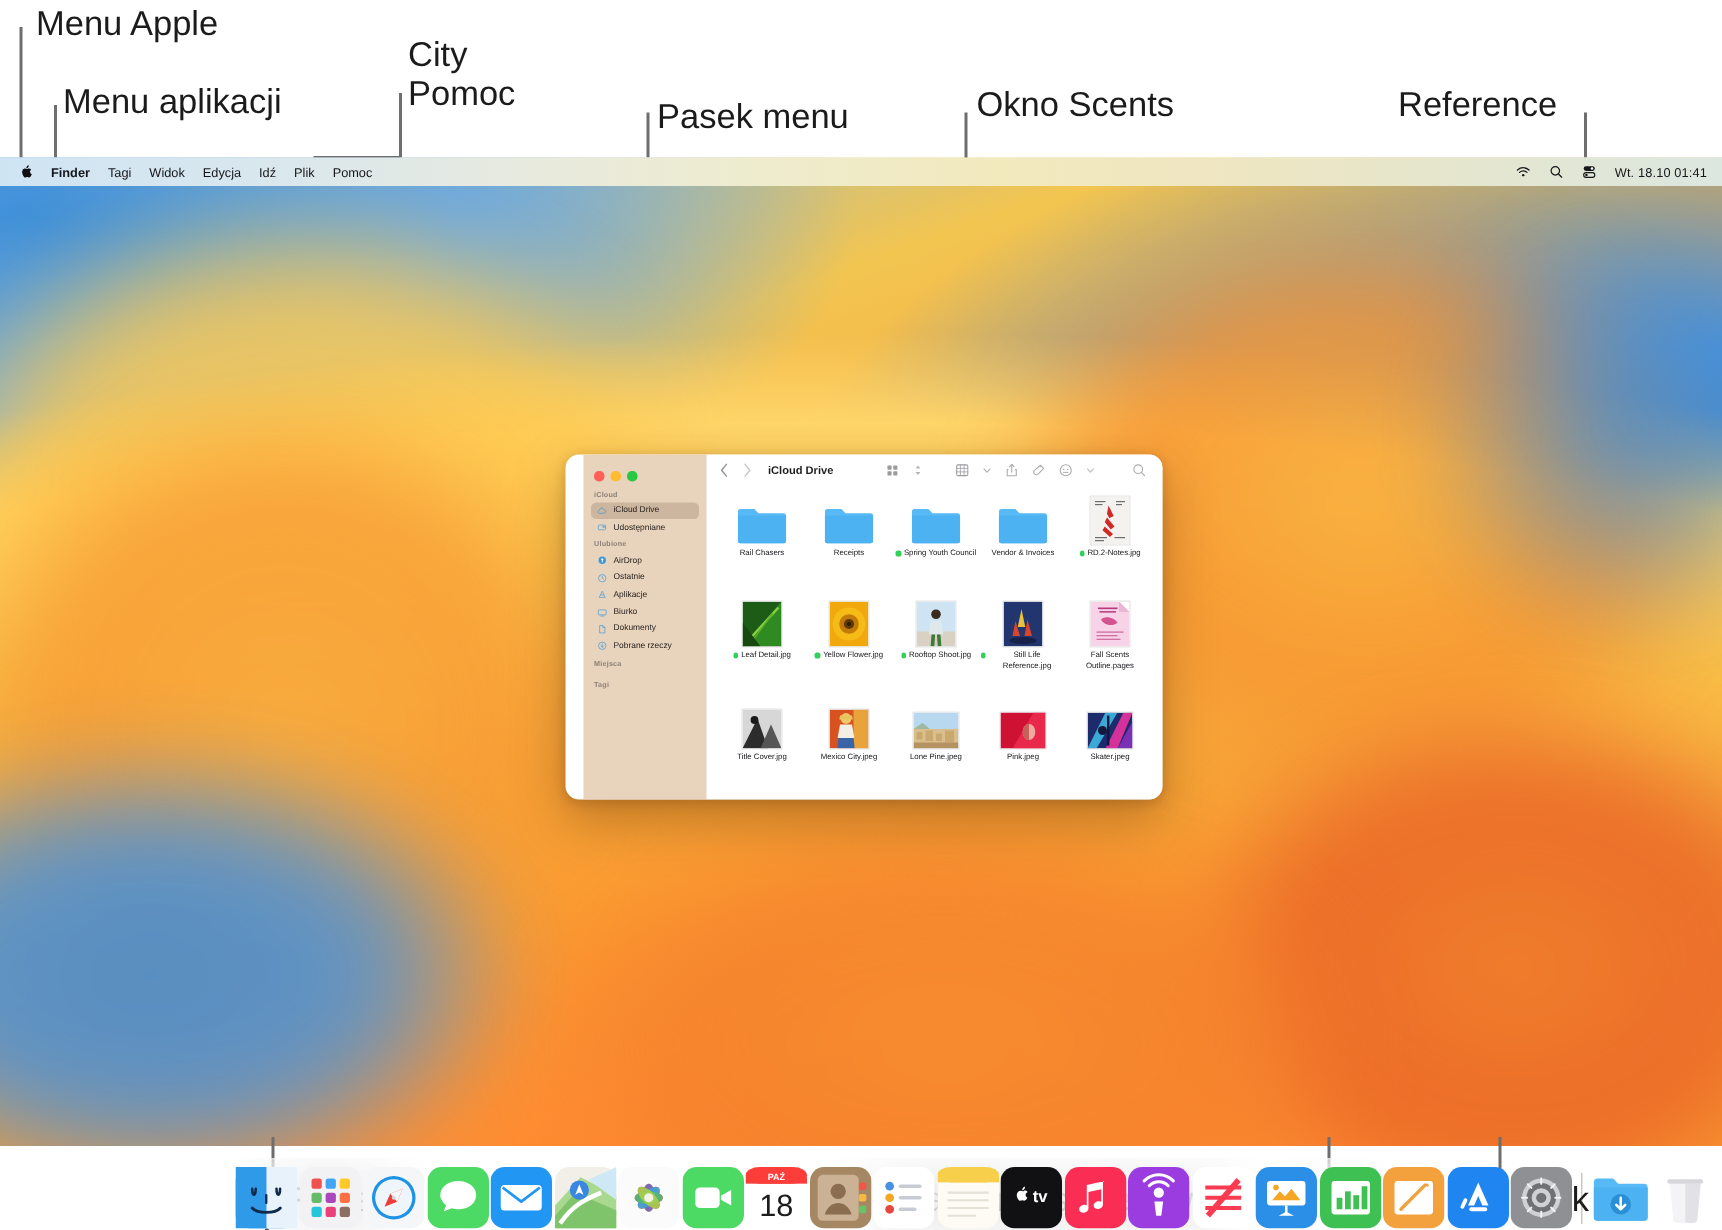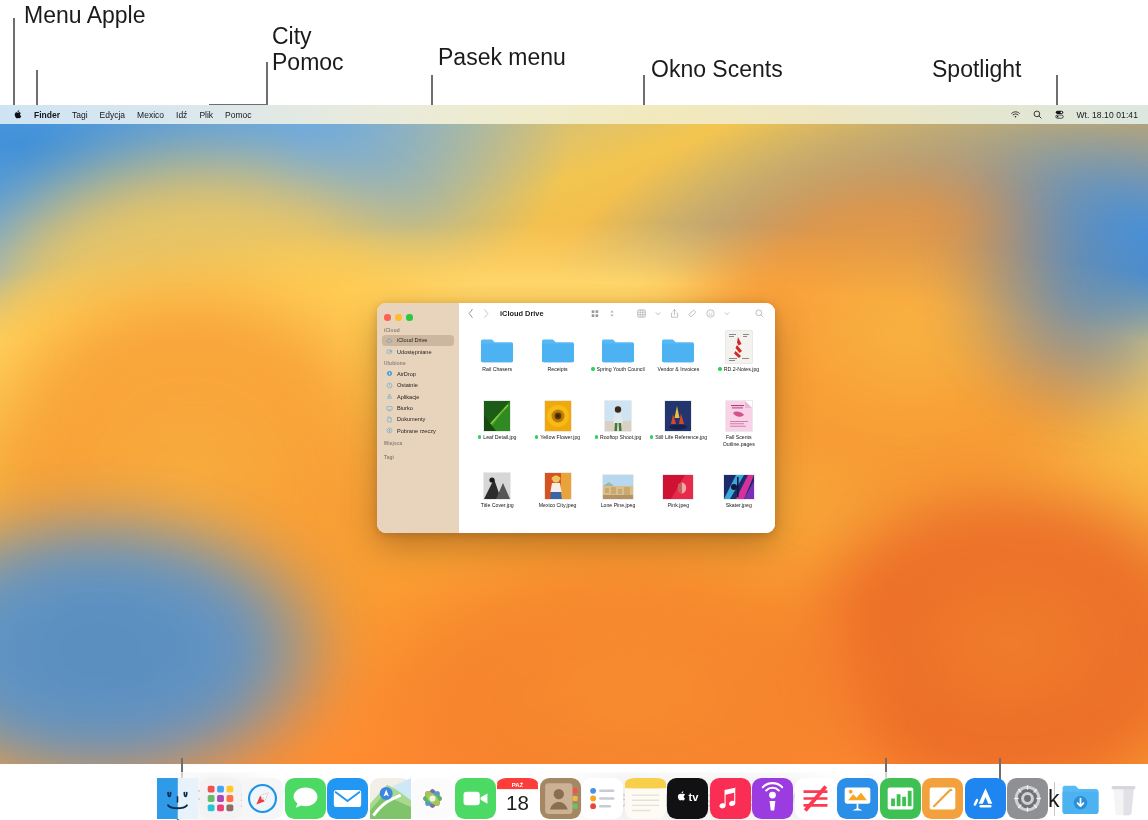--- a/index.html
+++ b/index.html
@@ -95,20 +95,21 @@
   #finder {
     position: absolute;
     left: 377px; top: 303px;
     width: 398px; height: 230px;
     border-radius: 9px;
     overflow: hidden;
     box-shadow: 0 14px 34px rgba(80,40,10,.34), 0 2px 8px rgba(80,40,10,.22);
     display: flex;
     z-index: 20;
     background: #fff;
+    padding-left: 12px;
   }
   #sidebar {
     width: 82px; flex: 0 0 82px;
     background: #e8d3bd;
     padding: 6px 0 0 0;
     font-size: 5.6px;
     color: #2a2622;
     position: relative;
   }
   .sb-title {
@@ -192,34 +193,35 @@
   }
 </style>
 </head>
 <body>
 
 <div id="stage">
 
   <div class="callout" style="left:24px; top:2px;">Menu Apple</div>
   <div class="leader" style="left:13px; top:18px; height:87px;"></div>
 
+  <div class="callout" style="left:42px; top:54px;">Menu aplikacji</div>
   <div class="leader" style="left:36px; top:70px; height:35px;"></div>
 
   <div class="callout" style="left:272px; top:23px;">City
 Pomoc</div>
   <div class="leader" style="left:266px; top:62px; height:43px;"></div>
   <div class="leader-h" style="left:209px; top:104px; width:58px;"></div>
 
-  <div class="callout" style="left:438px; top:44px;">Pasek menu</div>
+  <div class="callout" style="left:438px; top:64px;">Pasek menu</div>
   <div class="leader" style="left:431px; top:75px; height:30px;"></div>
 
   <div class="callout" style="left:651px; top:56px;">Okno Scents</div>
   <div class="leader" style="left:643px; top:75px; height:228px;"></div>
 
-  <div class="callout" style="left:932px; top:56px;">Spotlight</div>
+  <div class="callout" style="left:932px; top:56px;">Reference</div>
   <div class="leader" style="left:1056px; top:75px; height:30px;"></div>
 
   <div id="desktop">
     <div id="wall"></div>
     <div class="swirl s1"></div>
     <div class="swirl s3"></div>
     <div class="swirl s7"></div>
     <div class="swirl s2"></div>
     <div class="swirl s4"></div>
     <div class="swirl s6"></div>
@@ -228,22 +230,22 @@
 
   <div id="menubar">
     <div class="mb-left">
       <span>
         <svg class="apple-logo" viewBox="0 0 14 16">
           <path fill="#101014" d="M11.2 8.5c0-1.6 1.1-2.4 1.2-2.5-.6-1-1.7-1.1-2-1.1-.9-.1-1.7.5-2.1.5s-1.1-.5-1.8-.5c-.9 0-1.8.6-2.3 1.4-1 1.7-.3 4.3.7 5.7.5.7 1 1.5 1.8 1.5s1-.5 1.9-.5 1.1.5 1.9.5 1.3-.7 1.8-1.4c.6-.8.8-1.6.8-1.6s-1.6-.6-1.6-2.4zM9.6 3.6c.4-.5.7-1.2.6-1.9-.6 0-1.4.4-1.8.9-.4.5-.7 1.2-.6 1.9.7.1 1.4-.4 1.8-.9z"></path>
         </svg>
       </span>
       <span class="mb-item bold">Finder</span>
       <span class="mb-item">Tagi</span>
+      <span class="mb-item">Widok</span>
       <span class="mb-item">Edycja</span>
-      <span class="mb-item">Mexico</span>
       <span class="mb-item">Idź</span>
       <span class="mb-item">Plik</span>
       <span class="mb-item">Pomoc</span>
     </div>
     <div class="mb-right">
       <span>
         <svg class="mb-ico" viewBox="0 0 16 16">
           <path fill="none" stroke="#17171b" stroke-width="1.25" stroke-linecap="round" d="M2.4 6.3C4 4.9 5.9 4.1 8 4.1s4 .8 5.6 2.2"></path>
           <path fill="none" stroke="#17171b" stroke-width="1.25" stroke-linecap="round" d="M4.4 8.6C5.4 7.7 6.6 7.2 8 7.2s2.6.5 3.6 1.4"></path>
           <circle cx="8" cy="11.3" r="1.15" fill="#17171b"></circle>

